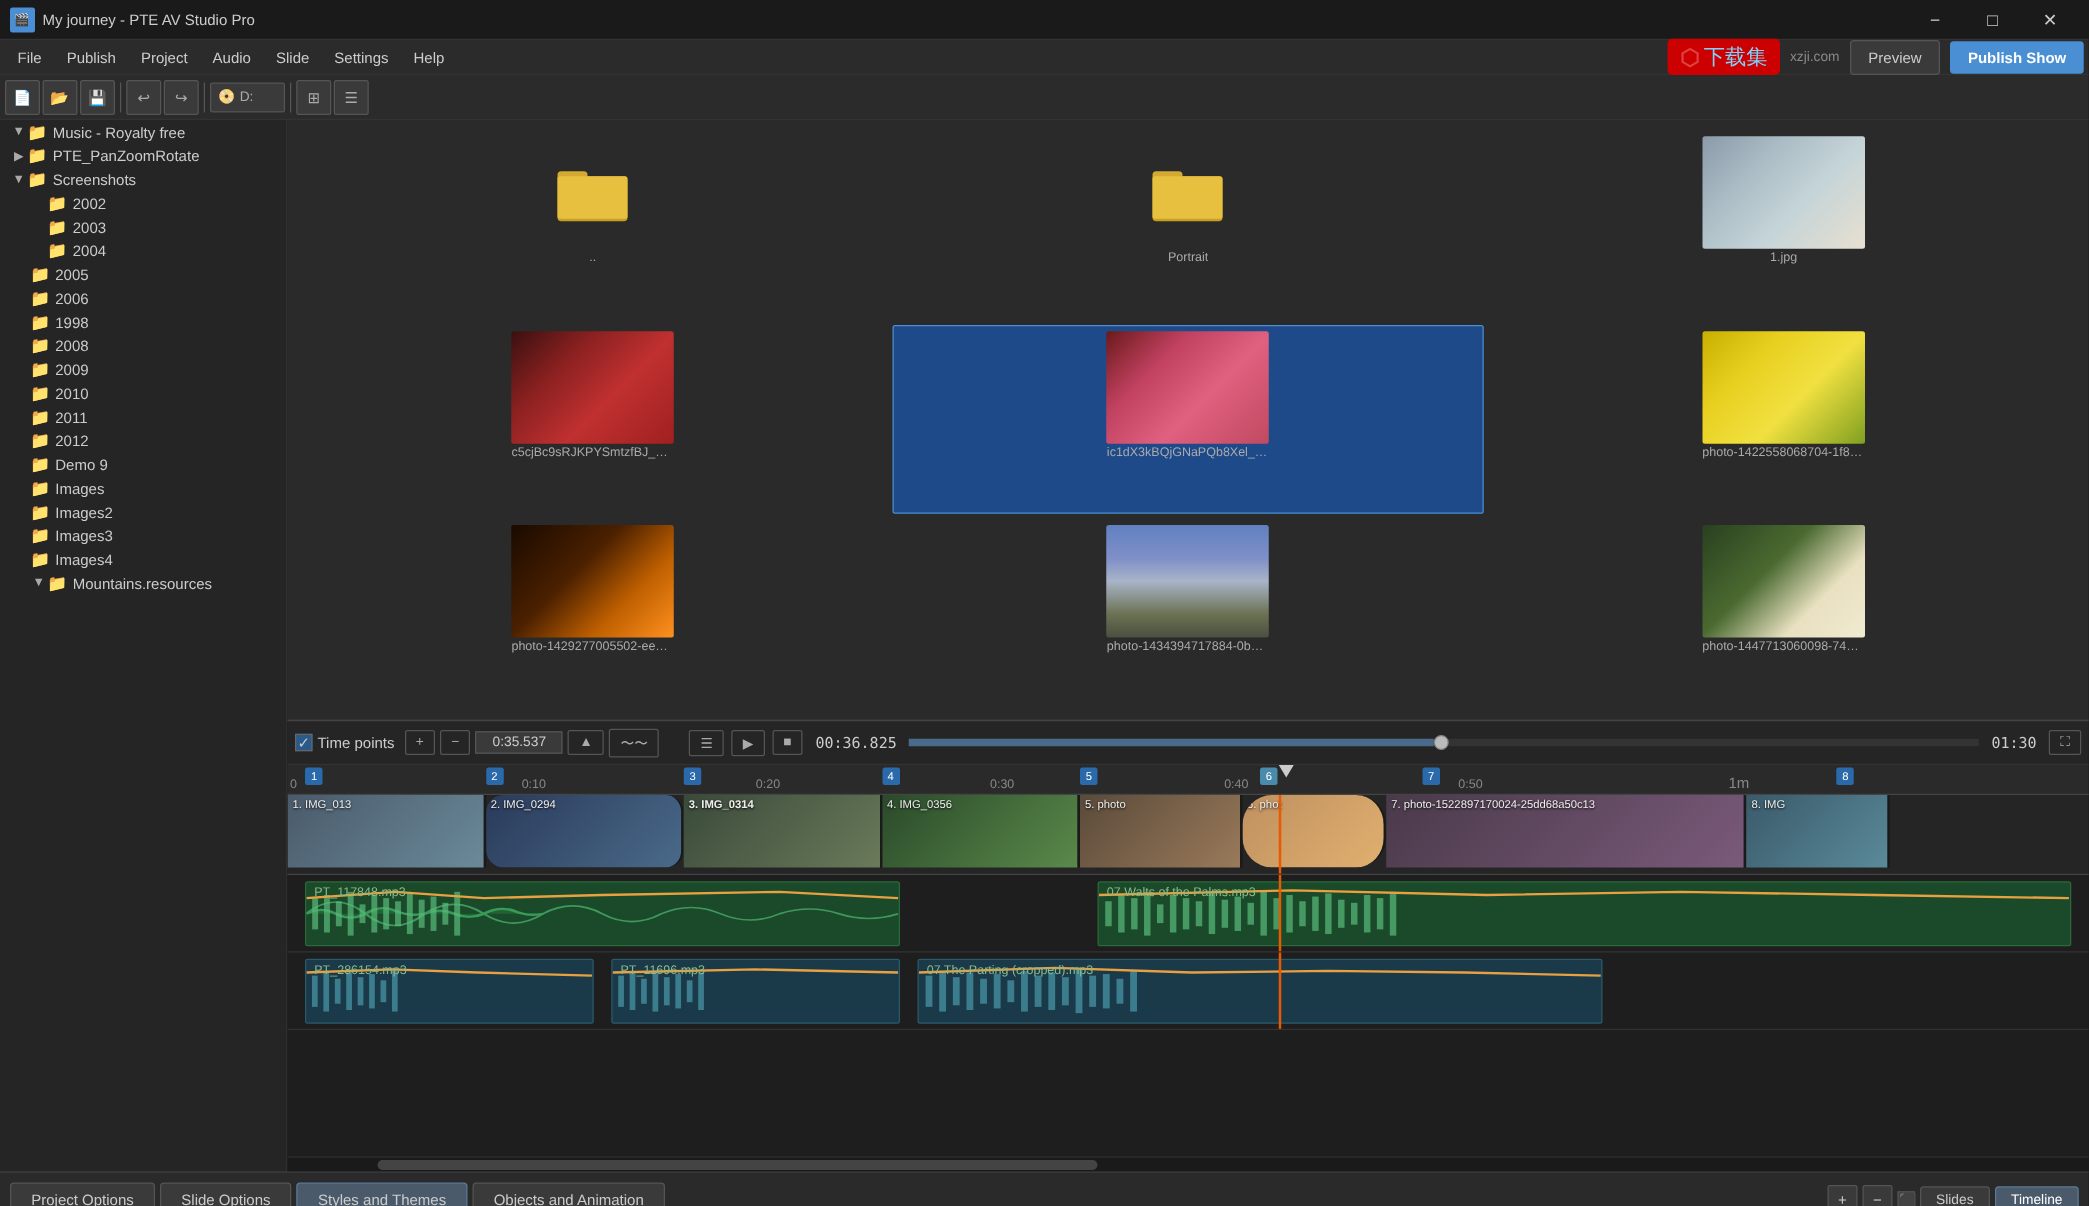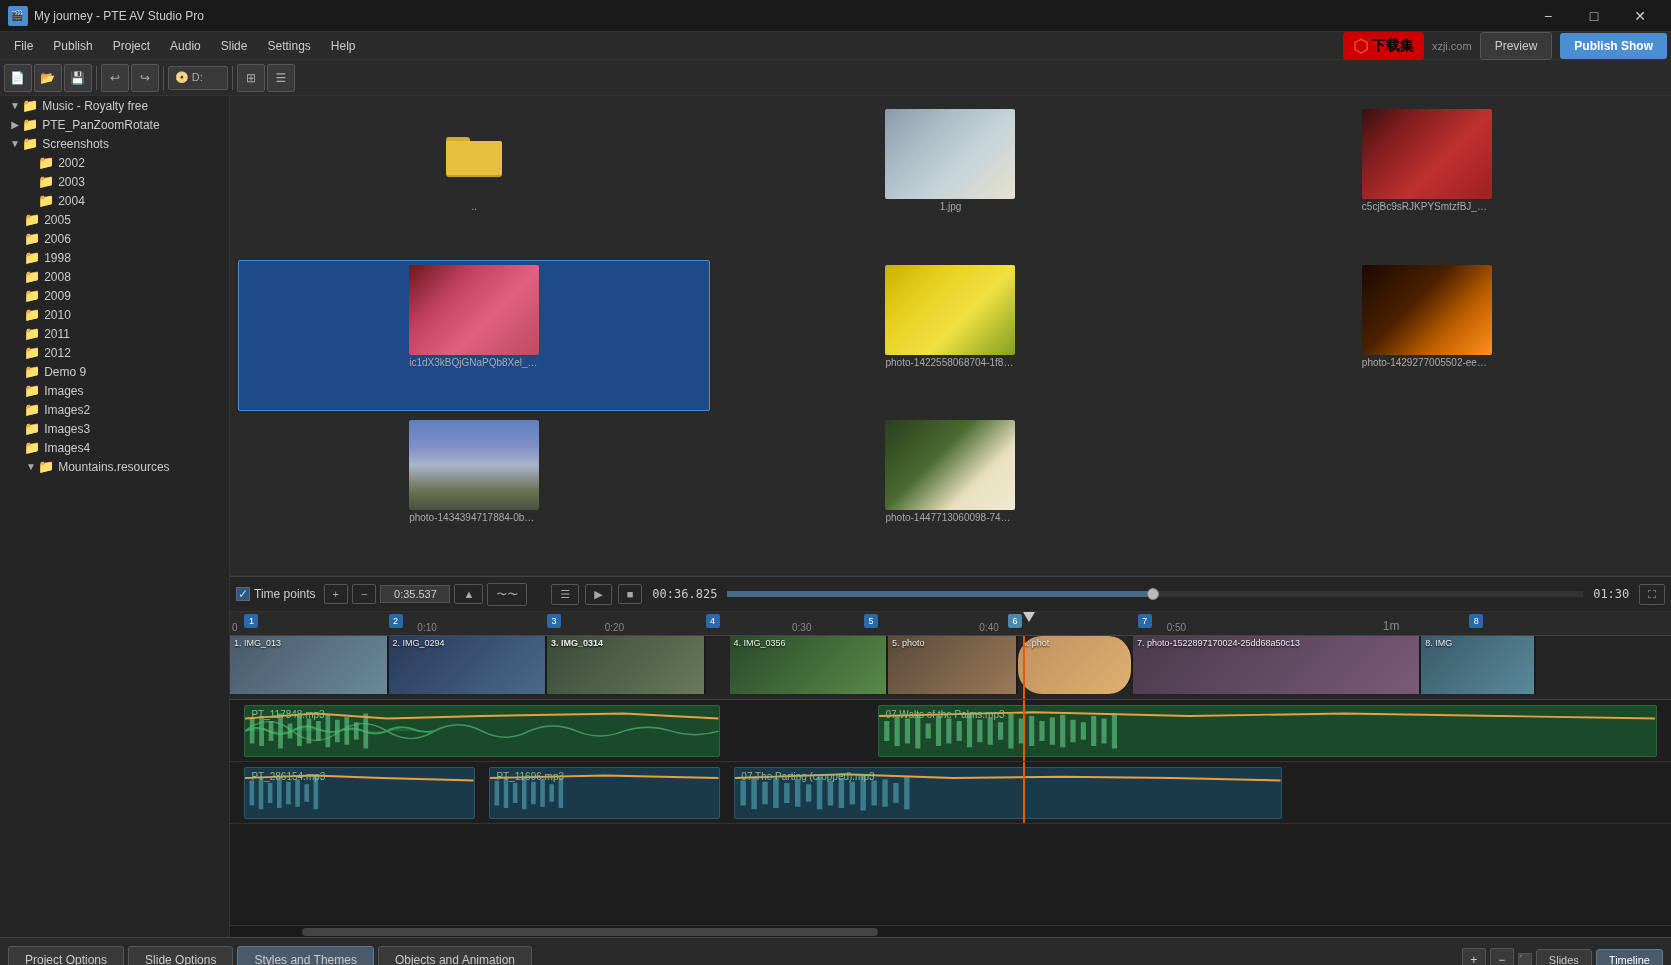--- a/index.html
+++ b/index.html
@@ -64,21 +64,21 @@
     
     #timeline-area { background: #1e1e1e; flex: 1; display: flex; flex-direction: column; }
     #timeline-ruler { height: 28px; background: #2a2a2a; border-bottom: 1px solid #444; position: relative; display: flex; align-items: flex-end; padding-bottom: 2px; }
 
     #slide-track { height: 68px; background: #252525; border-bottom: 1px solid #333; display: flex; align-items: center; overflow: hidden; position: relative; }
     .slide-item { flex-shrink: 0; height: 58px; border-right: 2px solid #1a1a1a; position: relative; overflow: hidden; }
     .slide-label { position: absolute; top: 2px; left: 4px; font-size: 9px; color: #eee; text-shadow: 0 1px 2px #000; white-space: nowrap; }
     .slide-thumb-1 { background: linear-gradient(135deg, #4a5a6a 0%, #6a8a9a 100%); }
     .slide-thumb-2 { background: linear-gradient(135deg, #2a3a5a 0%, #4a6a8a 100%); }
     .slide-thumb-3 { background: linear-gradient(135deg, #3a4a3a 0%, #6a7a5a 100%); }
-    .slide-thumb-4 { background: linear-gradient(135deg, #2a4a2a 0%, #5a8a4a 100%); margin-left: 24px; }
+    .slide-thumb-4 { background: linear-gradient(135deg, #2a4a2a 0%, #5a8a4a 100%); }
     .slide-thumb-5 { background: linear-gradient(135deg, #5a4a3a 0%, #9a7a5a 100%); }
     .slide-thumb-6 { background: linear-gradient(135deg, #8a6a3a 0%, #c4963a 100%); border-radius: 24px; }
     .slide-thumb-7 { background: linear-gradient(135deg, #4a3a4a 0%, #7a5a7a 100%); }
     .slide-thumb-8 { background: linear-gradient(135deg, #3a5a6a 0%, #5a8a9a 100%); }
     .playhead { position: absolute; top: 0; bottom: 0; width: 2px; background: #e85a00; z-index: 10; }
 
     #audio-tracks { flex: 1; background: #1e1e1e; position: relative; overflow: hidden; }
     .audio-track { height: 60px; border-bottom: 1px solid #333; position: relative; display: flex; align-items: center; }
     .audio-clip { height: 50px; position: absolute; border-radius: 2px; overflow: hidden; }
     .audio-bg-1 { background: #1a4a2a; border: 1px solid #2a6a3a; }
@@ -118,21 +118,21 @@
   <div class="menu-item">File</div>
   <div class="menu-item">Publish</div>
   <div class="menu-item">Project</div>
   <div class="menu-item">Audio</div>
   <div class="menu-item">Slide</div>
   <div class="menu-item">Settings</div>
   <div class="menu-item">Help</div>
   <div style="margin-left:auto; display:flex; align-items:center; gap:8px;">
     <div style="background:#c00; border-radius:4px; padding:3px 10px; font-size:13px; font-weight:bold; color:#fff; display:flex; align-items:center; gap:3px;">
       <span style="color:#e04040; font-size:18px;">⬡</span>
-      <span style="color:#000000; font-size:14px; font-weight:bold;">下载集</span>
+      <span style="color:#7dd3fc; font-size:17px; font-weight:normal;">下载集</span>
     </div>
     <span style="color:#888; font-size:11px;">xzji.com</span>
     <div class="preview-btn">Preview</div>
     <div class="publish-btn">Publish Show</div>
   </div>
 </div>
 
 <div id="toolbar">
   <div class="tb-btn">📄</div>
   <div class="tb-btn">📂</div>
@@ -270,20 +270,30 @@
           <div class="file-thumb folder">
             <svg viewBox="0 0 60 50" xmlns="http://www.w3.org/2000/svg">
               <rect x="2" y="12" width="56" height="36" rx="3" fill="#c8a020"></rect>
               <rect x="2" y="8" width="24" height="8" rx="3" fill="#d4aa30"></rect>
               <rect x="2" y="12" width="56" height="34" rx="2" fill="#e8c040"></rect>
             </svg>
           </div>
           <span class="file-name">..</span>
         </div>
 
+        <div class="file-item">
+          <div class="file-thumb folder">
+            <svg viewBox="0 0 60 50" xmlns="http://www.w3.org/2000/svg">
+              <rect x="2" y="12" width="56" height="36" rx="3" fill="#c8a020"></rect>
+              <rect x="2" y="8" width="24" height="8" rx="3" fill="#d4aa30"></rect>
+              <rect x="2" y="12" width="56" height="34" rx="2" fill="#e8c040"></rect>
+            </svg>
+          </div>
+          <span class="file-name">Portrait</span>
+        </div>
 
         <div class="file-item">
           <div class="file-thumb thumb-1" style="background: linear-gradient(135deg, #8a9aaa 0%, #aabbc4 30%, #c4d4d8 60%, #e8e0d0 100%);"></div>
           <span class="file-name">1.jpg</span>
         </div>
 
         <div class="file-item">
           <div class="file-thumb" style="background: linear-gradient(135deg, #3a1010 0%, #8a2020 30%, #c03030 60%, #a02020 100%);"></div>
           <span class="file-name">c5cjBc9sRJKPYSmtzfBJ_DSC_...</span>
         </div>
@@ -358,21 +368,21 @@
         <div style="position:absolute; left:86%; top:2px; width:14px; height:14px; background:#2a6aaa; border-radius:2px; display:flex; align-items:center; justify-content:center; font-size:9px; color:#fff;">8</div>
 
         <div style="position:absolute; left:55%; top:0; width:0; height:0; border-left:6px solid transparent; border-right:6px solid transparent; border-top:10px solid #ccc;"></div>
       </div>
 
       <div id="slide-track" style="height:64px; background:#252525; border-bottom:1px solid #444; position:relative; overflow:hidden;">
         <div style="display:flex; height:100%; position:relative; width:100%;">
           <div class="slide-item slide-thumb-1" style="width:11%;padding-left:18px;">
             <span class="slide-label">1. IMG_013</span>
           </div>
-          <div class="slide-item slide-thumb-2" style="width:11%;">
+          <div class="slide-item slide-thumb-2" style="width:11%;border-radius:14px;">
             <span class="slide-label">2. IMG_0294</span>
           </div>
           <div class="slide-item slide-thumb-3" style="width:11%;font-weight:bold;">
             <span class="slide-label">3. IMG_0314</span>
           </div>
           <div class="slide-item slide-thumb-4" style="width:11%;">
             <span class="slide-label">4. IMG_0356</span>
           </div>
           <div class="slide-item slide-thumb-5" style="width:9%;">
             <span class="slide-label">5. photo</span>

